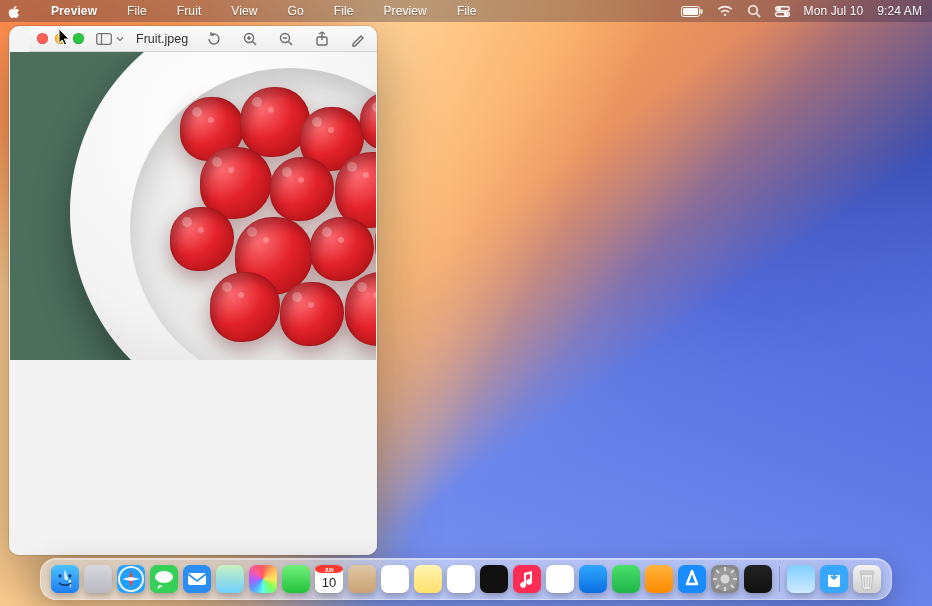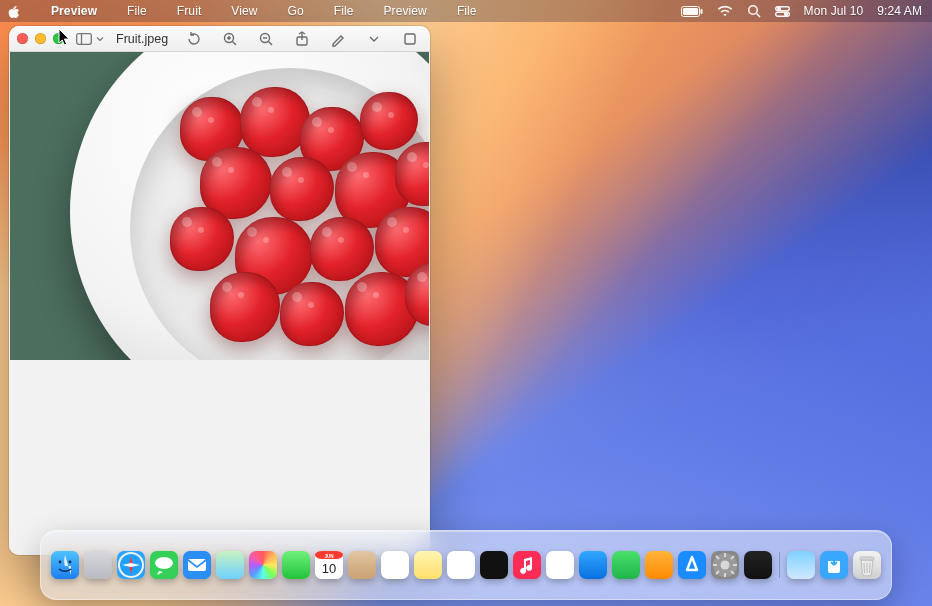--- a/index.html
+++ b/index.html
@@ -37,26 +37,27 @@
   .menu-item.app { font-weight: 600; }
   .menu-spacer { flex: 1; }
   .menu-right { display: flex; align-items: center; gap: 14px; }
   .menu-right .icon { opacity: .95; display: inline-flex; align-items: center; }
   .menu-right svg { display: block; }
   .menu-right .clock { font-variant-numeric: tabular-nums; }
 
   
   .window {
     position: absolute; left: 9px; top: 26px;
-    width: 421px; height: 529px;
+    width: 368px; height: 529px;
     background: #f4f4f5;
     border-radius: 10px;
     box-shadow: 0 24px 60px rgba(0,0,0,.35), 0 0 0 1px rgba(0,0,0,.1);
     overflow: hidden;
     z-index: 40;
+    padding-left: 20px;
   }
   .titlebar {
     height: 26px; display: flex; align-items: center; gap: 8px;
     padding: 0 8px;
     background: linear-gradient(#fbfbfb, #eeeeee);
     border-bottom: 1px solid #d6d6d6;
   }
   .traffic { display: flex; gap: 7px; margin-right: 4px; }
   .traffic .dot { width: 11px; height: 11px; border-radius: 50%; box-shadow: inset 0 0 0 .5px rgba(0,0,0,.25); }
   .dot.close { background: #ff5f57; }
@@ -116,21 +117,21 @@
   .b13{left:50px;top:185px;width:70px;height:70px} .b14{left:120px;top:195px}
   .b15{left:185px;top:185px;width:74px;height:74px} .b16{left:245px;top:175px}
 
   
   .dock-wrap {
     position: absolute; left: 50%; transform: translateX(-50%);
     bottom: 6px; z-index: 45;
   }
   .dock {
     display: flex; align-items: flex-end; gap: 5px;
-    padding: 20px 10px;
+    padding: 6px 10px;
     background: rgba(235,238,248,0.55);
     border: 1px solid rgba(255,255,255,.4);
     border-radius: 16px;
     box-shadow: 0 10px 30px rgba(0,0,0,.25), inset 0 1px 0 rgba(255,255,255,.4);
     backdrop-filter: blur(14px);
   }
   .dock .app {
     width: 28px; height: 28px; border-radius: 7px; position: relative;
     box-shadow: 0 3px 6px rgba(0,0,0,.25);
   }

